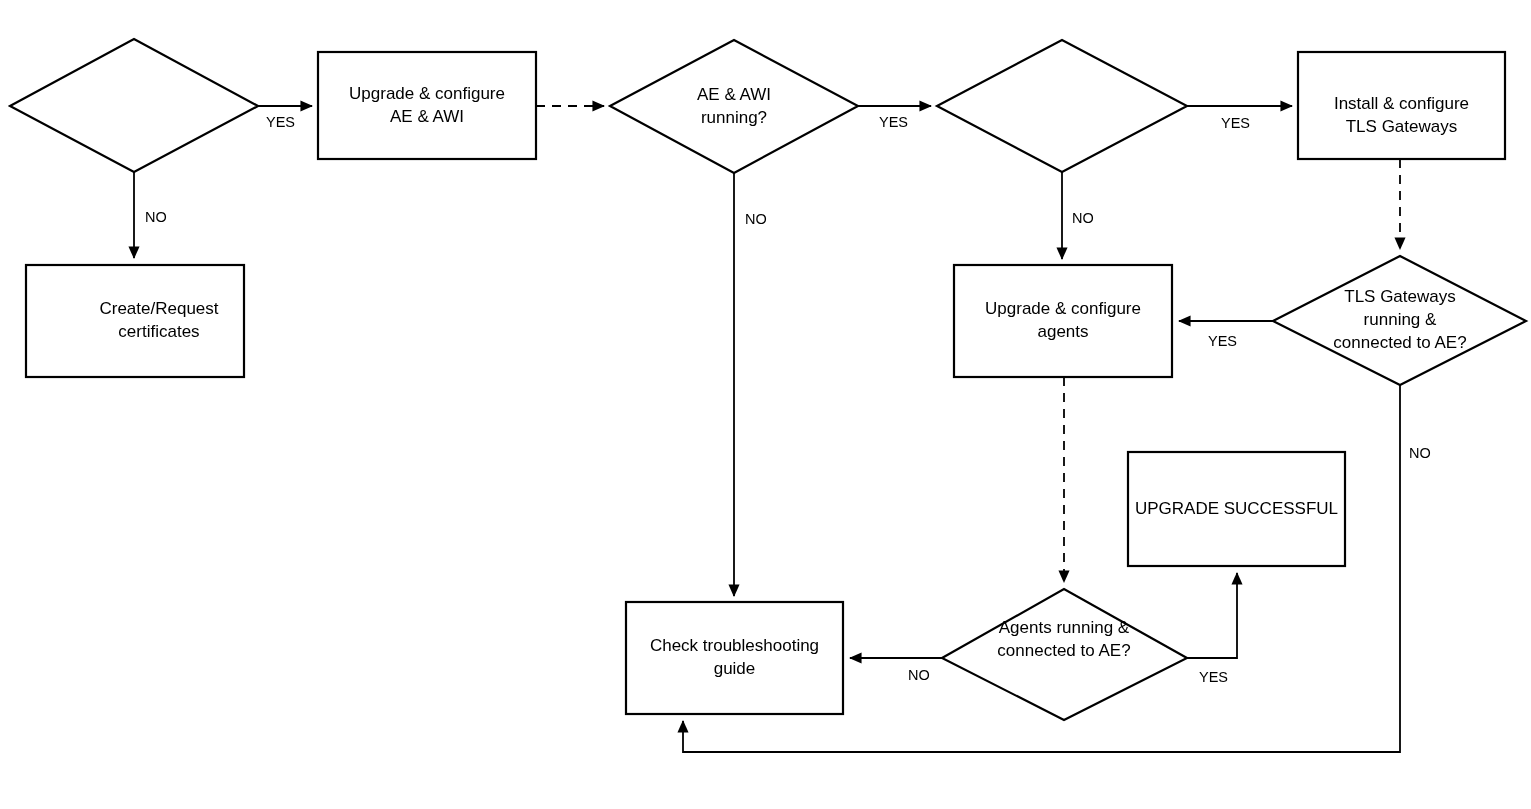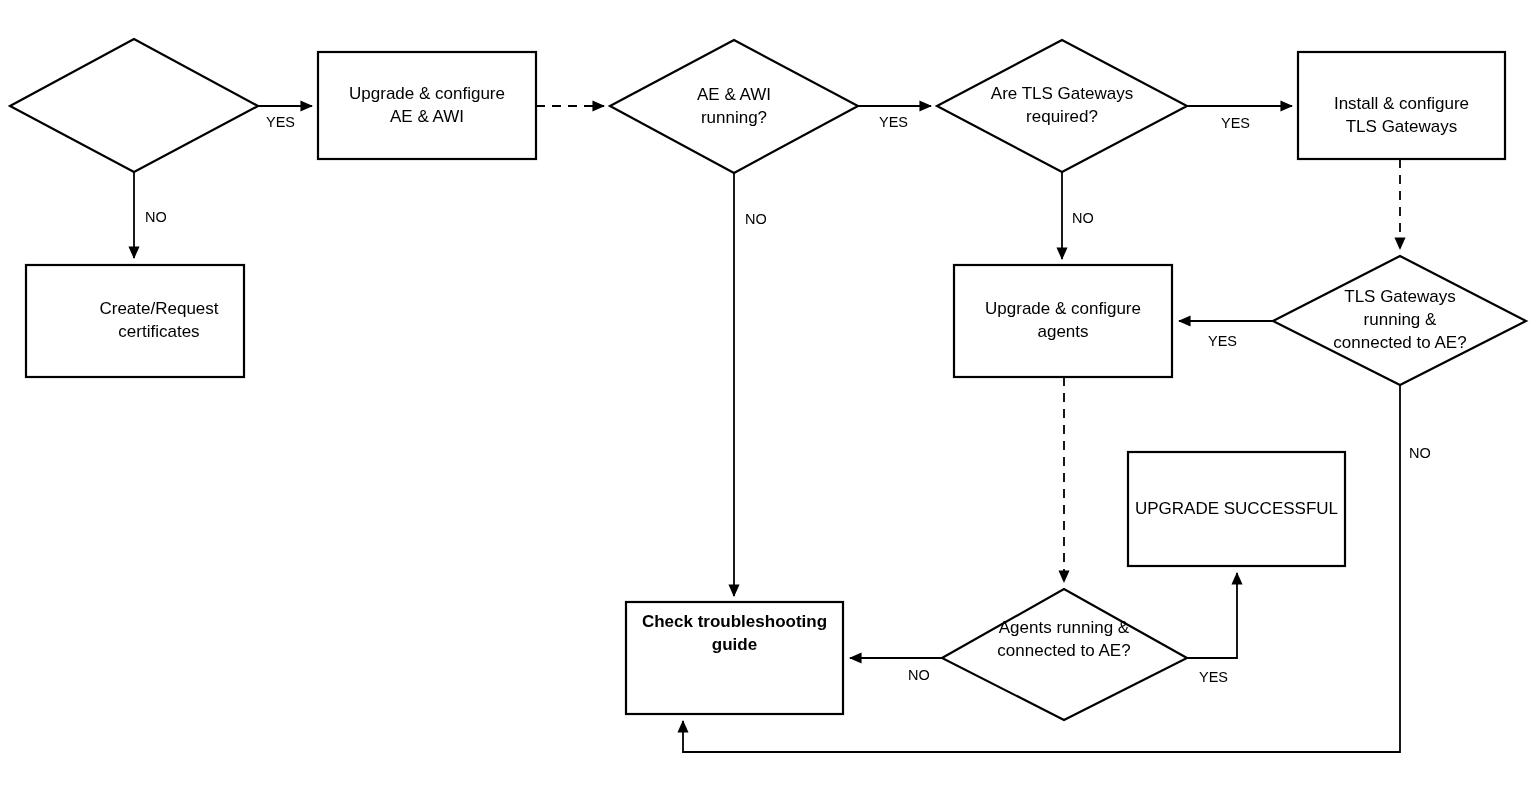--- a/index.html
+++ b/index.html
@@ -107,39 +107,37 @@
 
   <div class="shape-label" style="left:26px; top:265px; width:218px; height:112px;margin-left:24px;">Create/Request
 certificates</div>
 
   <div class="shape-label" style="left:318px; top:52px; width:218px; height:107px;">Upgrade &amp; configure
 AE &amp; AWI</div>
 
   <div class="shape-label" style="left:644px; top:40px; width:180px; height:133px;">AE &amp; AWI
 running?</div>
 
-  <div class="shape-label" style="left:957px; top:40px; width:210px; height:132px;">Are TLS Gateways
-required?</div>
 
   <div class="shape-label" style="left:1298px; top:52px; width:207px; height:127px;">Install &amp; configure
 TLS Gateways</div>
 
   <div class="shape-label" style="left:1295px; top:256px; width:210px; height:129px;">TLS Gateways
 running &amp;
 connected to AE?</div>
 
   <div class="shape-label" style="left:954px; top:265px; width:218px; height:112px;">Upgrade &amp; configure
 agents</div>
 
   <div class="shape-label" style="left:1128px; top:452px; width:217px; height:114px;">UPGRADE  SUCCESSFUL</div>
 
   <div class="shape-label" style="left:964px; top:574px; width:200px; height:131px;">Agents running &amp;
 connected to AE?</div>
 
-  <div class="shape-label" style="left:626px; top:578px; width:217px; height:112px;font-weight:bold;">Check troubleshooting
+  <div class="shape-label" style="left:626px; top:602px; width:217px; height:112px;">Check troubleshooting
 guide</div>
 
   <div class="edge-label" style="left:266px; top:115px;">YES</div>
 
   <div class="edge-label" style="left:145px; top:210px;">NO</div>
 
   <div class="edge-label" style="left:879px; top:115px;">YES</div>
 
   <div class="edge-label" style="left:745px; top:212px;">NO</div>
 

